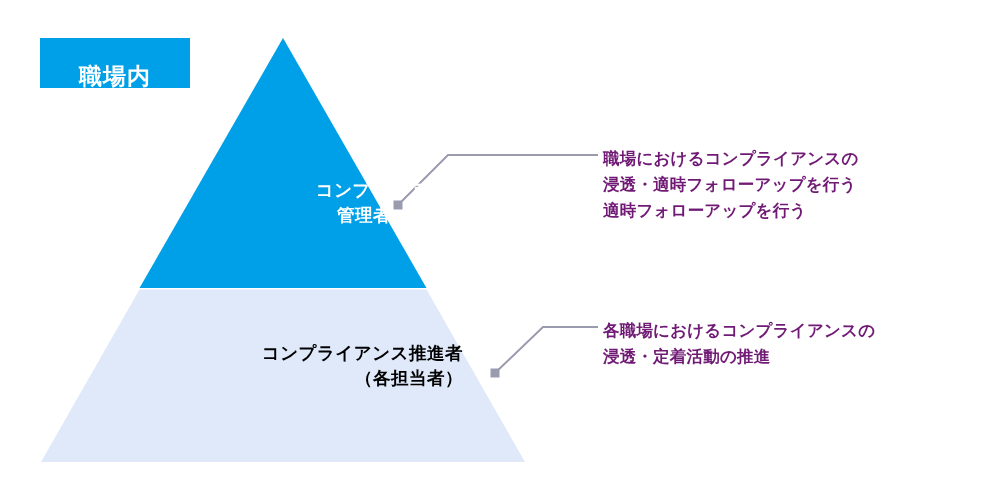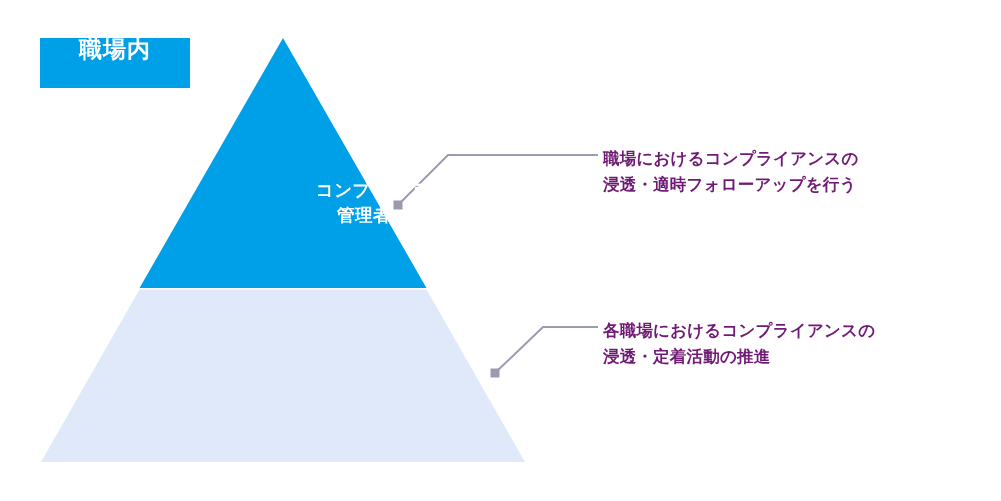--- a/index.html
+++ b/index.html
@@ -20,21 +20,21 @@
 
   
   .category-label {
     position: absolute;
     left: 40px;
     top: 38px;
     width: 150px;
     height: 50px;
     background: #00a0e8;
     display: flex;
-    align-items: flex-start;
+    align-items: flex-end;
     justify-content: center;
     box-sizing: border-box;
   }
   .category-label .txt {
     color: #ffffff;
     font-size: 23px;
     font-weight: bold;
     letter-spacing: 1px;
     line-height: 1;
     white-space: nowrap;
@@ -115,24 +115,29 @@
       <polyline points="495,373 543,327 598,327" fill="none" stroke="#9b9bb0" stroke-width="2"></polyline>
       <rect x="490.5" y="368.5" width="9" height="9" fill="#9b9bb0"></rect>
     </g>
   </svg>
 
   <div class="tier-text tier-top">
     <span class="line">コンプライアンス</span>
     <span class="line">管理者（部長）</span>
   </div>
 
+  <div class="tier-text tier-bottom">
+    <span class="line">コンプライアンス推進者</span>
+    <span class="line">（各担当者）</span>
+  </div>
 
   <div class="annotation annotation-1">
     <span class="line">職場におけるコンプライアンスの</span>
     <span class="line">浸透・適時フォローアップを行う</span>
+    <span class="line">適時フォローアップを行う</span>
   </div>
 
   <div class="annotation annotation-2">
     <span class="line">各職場におけるコンプライアンスの</span>
     <span class="line">浸透・定着活動の推進</span>
   </div>
 
 </div>
 
 </body></html>

